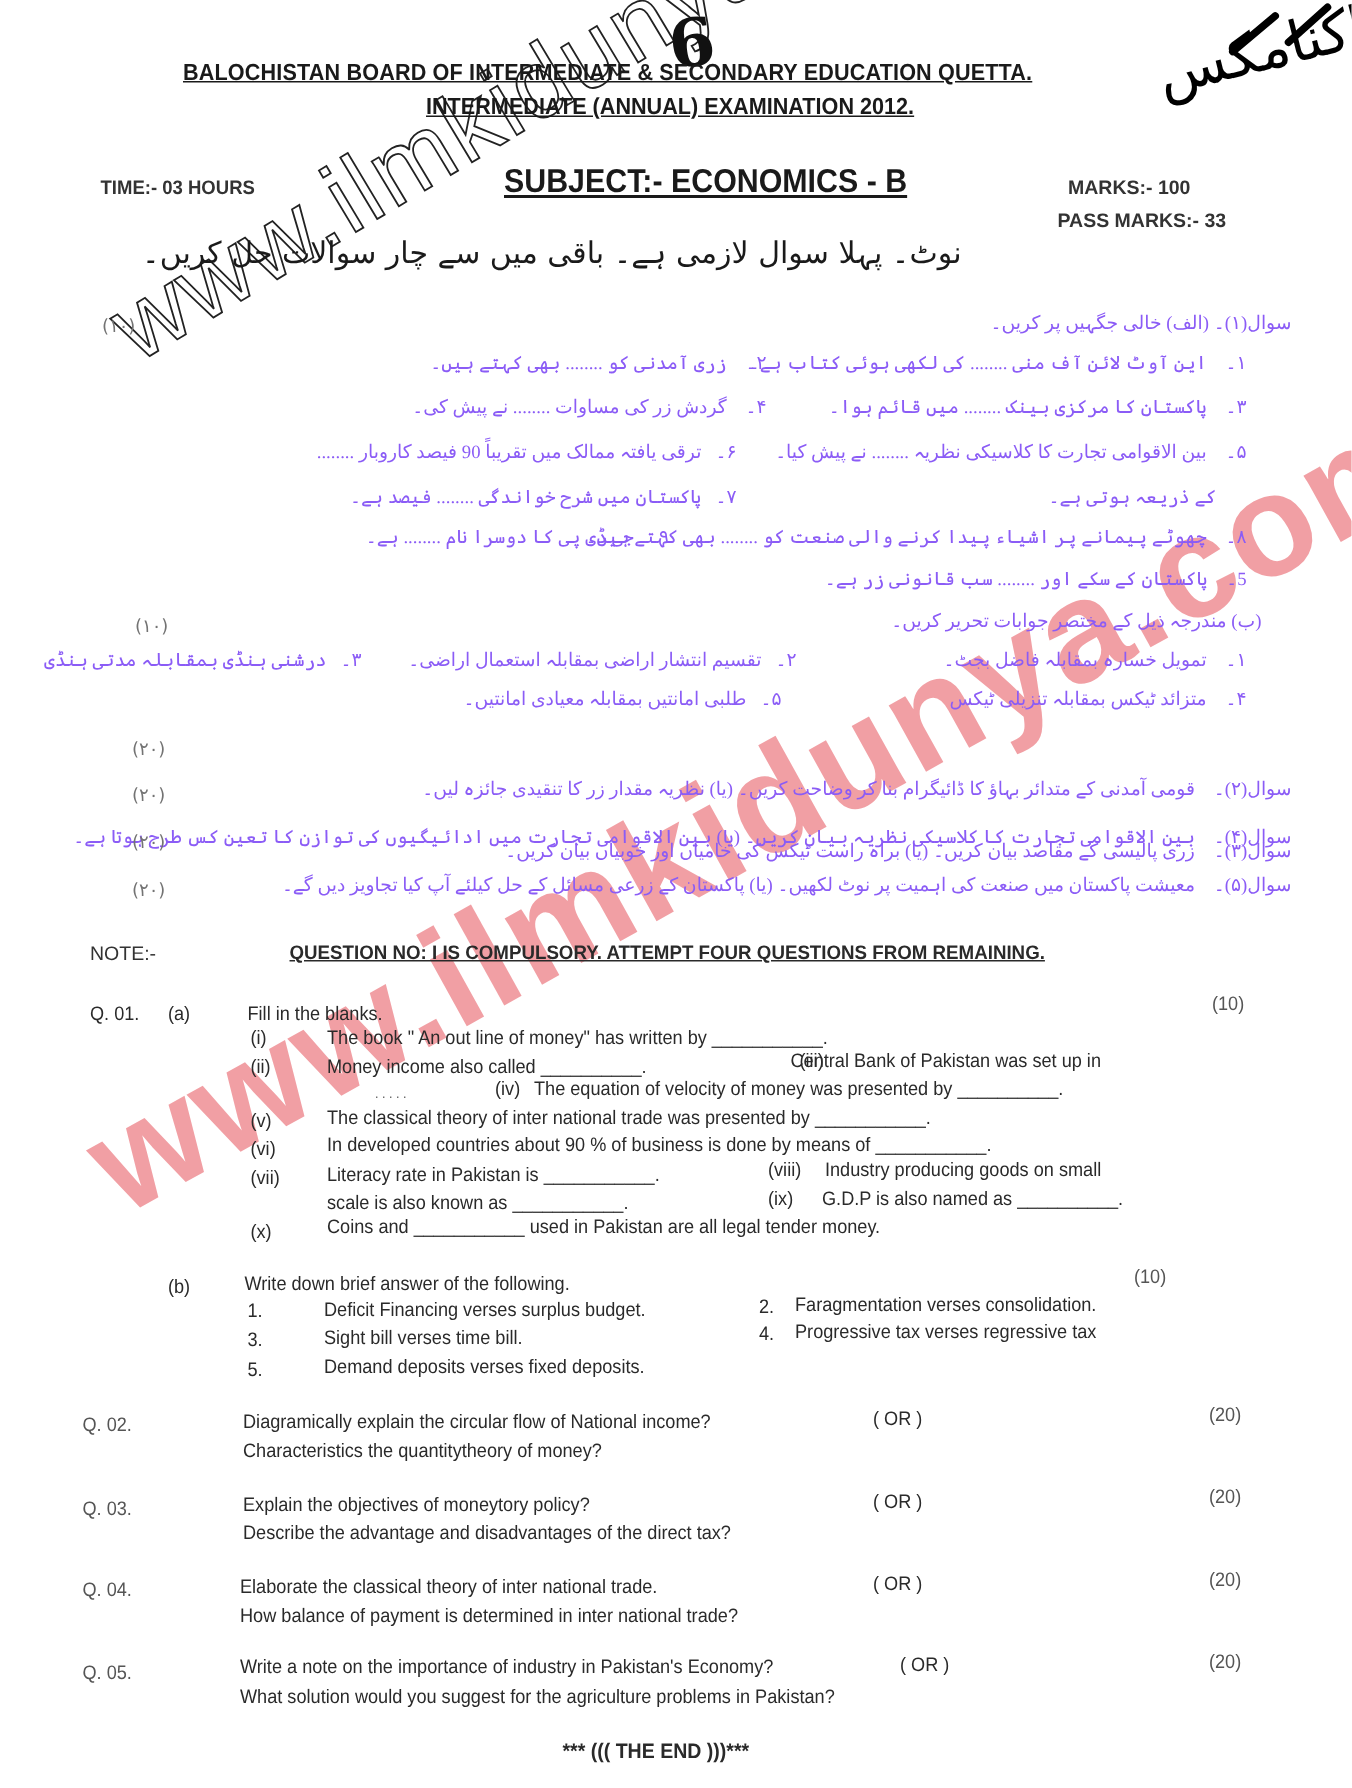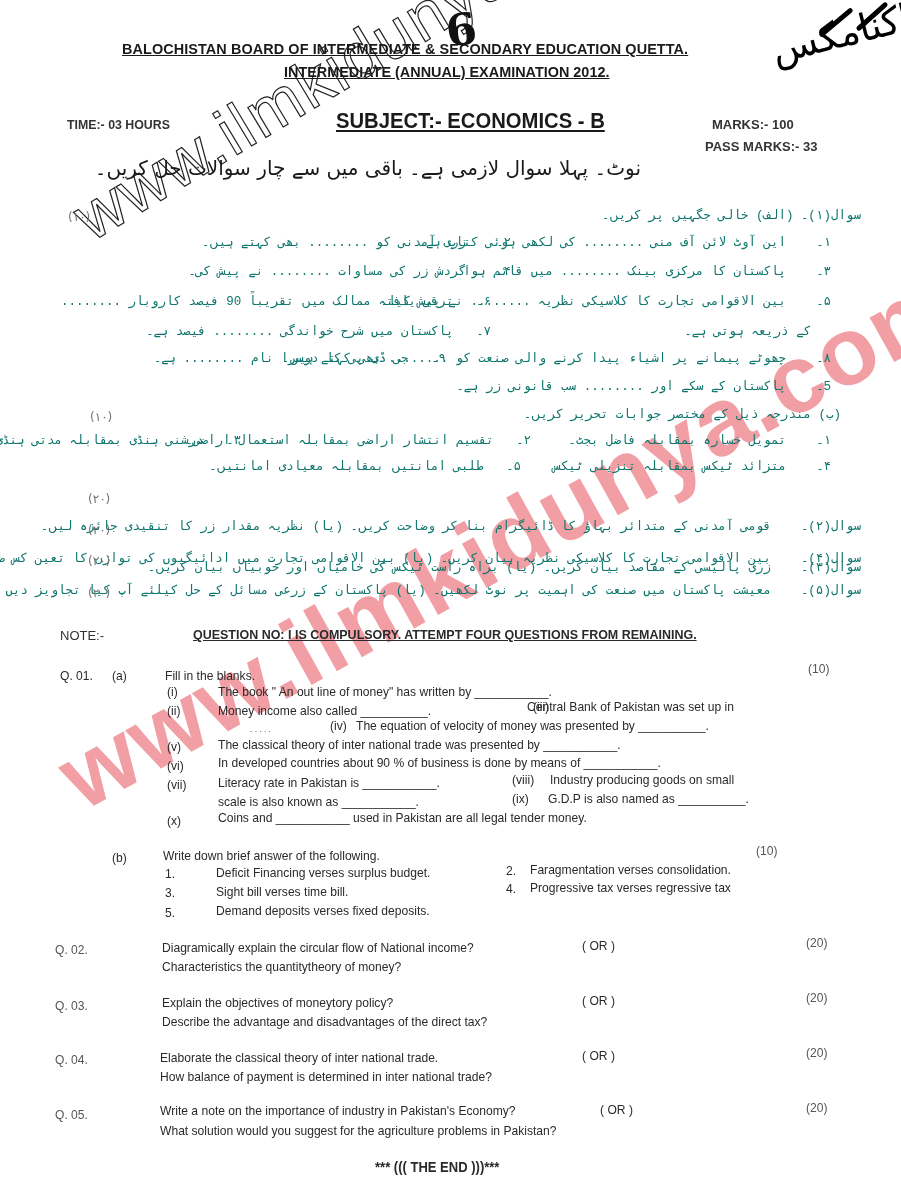--- a/index.html
+++ b/index.html
@@ -16,21 +16,21 @@
   .hw-stroke { position: absolute; background: #000; height: 5px; border-radius: 3px; }
 
   .time { left: 67px; top: 117px; font-size: 13px; font-weight: bold; color: #333; transform: scaleX(0.95); transform-origin: left; }
   .subject { left: 336px; top: 108px; font-size: 22px; font-weight: bold; text-decoration: underline; transform: scaleX(0.92); transform-origin: left; }
   .marks { left: 712px; top: 117px; font-size: 13px; font-weight: bold; color: #333; }
   .pass-marks { left: 705px; top: 139px; font-size: 13px; font-weight: bold; color: #333; }
 
   
   .urdu { font-family: "DejaVu Sans", sans-serif; direction: rtl; font-size: 13px; color: #1a1a1a; }
   .urdu-note { right: 260px; top: 156px; font-size: 20px; }
-  .urdu-row { position: absolute; direction: rtl; font-family: Liberation Mono, monospace; font-size: 12.5px; color: #0f766e; white-space: nowrap; }
+  .urdu-row { position: absolute; direction: rtl; font-family: Liberation Serif, serif; font-size: 12.5px; color: #8b5cf6; white-space: nowrap; }
   .marks-paren { font-family: "DejaVu Sans", sans-serif; font-size: 12px; color: #737373; }
 
   
   .note-label { left: 60px; top: 628px; font-size: 13px; color: #333; }
   .note-text { left: 193px; top: 627px; font-size: 13px; font-weight: bold; text-decoration: underline; color: #2a2a2a; transform: scaleX(0.96); transform-origin: left; }
 
   .en { font-size: 13px; color: #2a2a2a; transform: scaleX(0.93); transform-origin: left; }
   .en-light { color: #555; }
 
   

